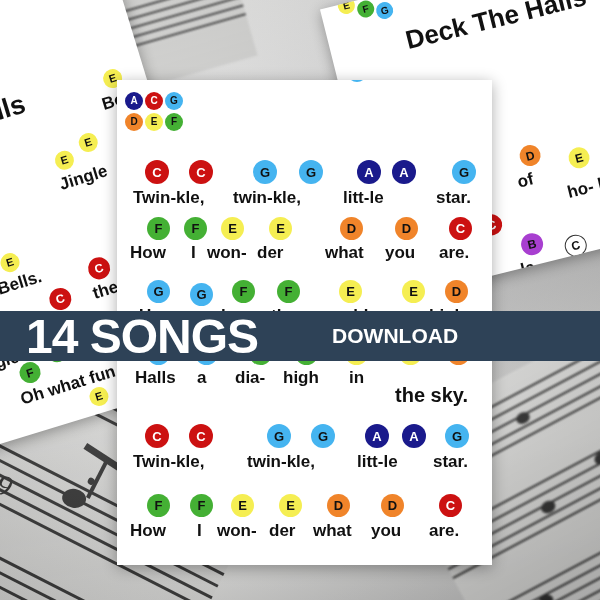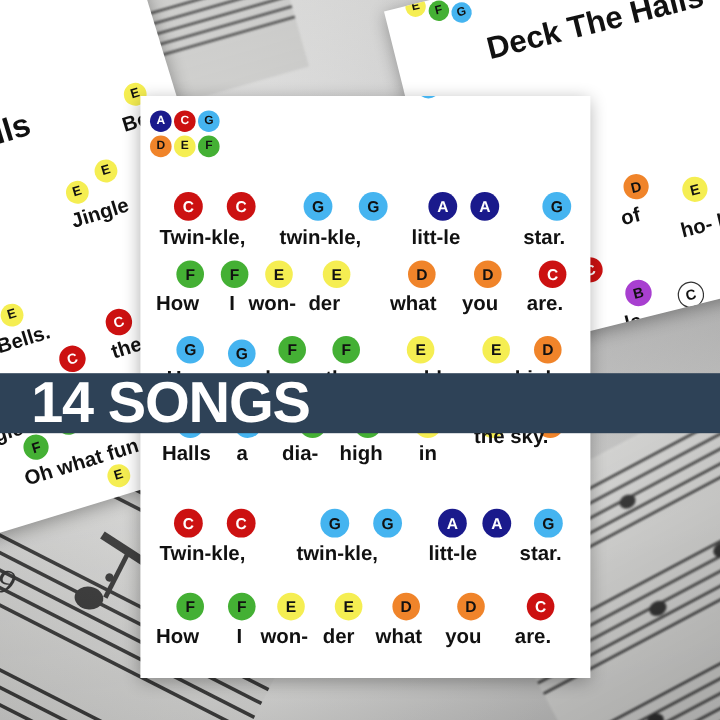--- a/index.html
+++ b/index.html
@@ -310,21 +310,21 @@
       <div class="note" style="left:132px;top:262px;width:23px;height:23px;font-size:13px;background:#44b034;">F</div>
       <div class="note" style="left:178px;top:262px;width:23px;height:23px;font-size:13px;background:#44b034;">F</div>
       <div class="note" style="left:228px;top:262px;width:23px;height:23px;font-size:13px;background:#f5ee52;">E</div>
       <div class="note" style="left:282px;top:262px;width:23px;height:23px;font-size:13px;background:#f5ee52;">E</div>
       <div class="note" style="left:330px;top:262px;width:23px;height:23px;font-size:13px;background:#f0842a;">D</div>
       <div class="lyric" style="left:18px;top:288px;font-size:17px;">Halls</div>
       <div class="lyric" style="left:80px;top:288px;font-size:17px;">a</div>
       <div class="lyric" style="left:118px;top:288px;font-size:17px;">dia-</div>
       <div class="lyric" style="left:166px;top:288px;font-size:17px;">high</div>
       <div class="lyric" style="left:232px;top:288px;font-size:17px;">in</div>
-      <div class="lyric" style="left:278px;top:274px;font-size:17px;">the sky.</div>
+      <div class="lyric" style="left:278px;top:304px;font-size:20px;">the sky.</div>
 
       <div class="note" style="left:28px;top:344px;width:24px;height:24px;font-size:13px;background:#cc1111;color:#fff;">C</div>
       <div class="note" style="left:72px;top:344px;width:24px;height:24px;font-size:13px;background:#cc1111;color:#fff;">C</div>
       <div class="note" style="left:150px;top:344px;width:24px;height:24px;font-size:13px;background:#45b4f0;">G</div>
       <div class="note" style="left:194px;top:344px;width:24px;height:24px;font-size:13px;background:#45b4f0;">G</div>
       <div class="note" style="left:248px;top:344px;width:24px;height:24px;font-size:13px;background:#1a1a8c;color:#fff;">A</div>
       <div class="note" style="left:285px;top:344px;width:24px;height:24px;font-size:13px;background:#1a1a8c;color:#fff;">A</div>
       <div class="note" style="left:328px;top:344px;width:24px;height:24px;font-size:13px;background:#45b4f0;">G</div>
       <div class="lyric" style="left:16px;top:372px;font-size:17px;">Twin-kle,</div>
       <div class="lyric" style="left:130px;top:372px;font-size:17px;">twin-kle,</div>
@@ -344,16 +344,17 @@
       <div class="lyric" style="left:152px;top:441px;font-size:17px;">der</div>
       <div class="lyric" style="left:196px;top:441px;font-size:17px;">what</div>
       <div class="lyric" style="left:254px;top:441px;font-size:17px;">you</div>
       <div class="lyric" style="left:312px;top:441px;font-size:17px;">are.</div>
     </div>
   </div>
 
   <div id="banner" style="top:311px; height:50px;">
     <div id="banner-main" style="margin-left:26px; font-size:48px;">14 SONGS</div>
     <div id="banner-sub" style="margin-left:74px; font-size:21px;">
+      <div>DOWNLOAD</div>
     </div>
   </div>
 
 </div>
 
 </body></html>

